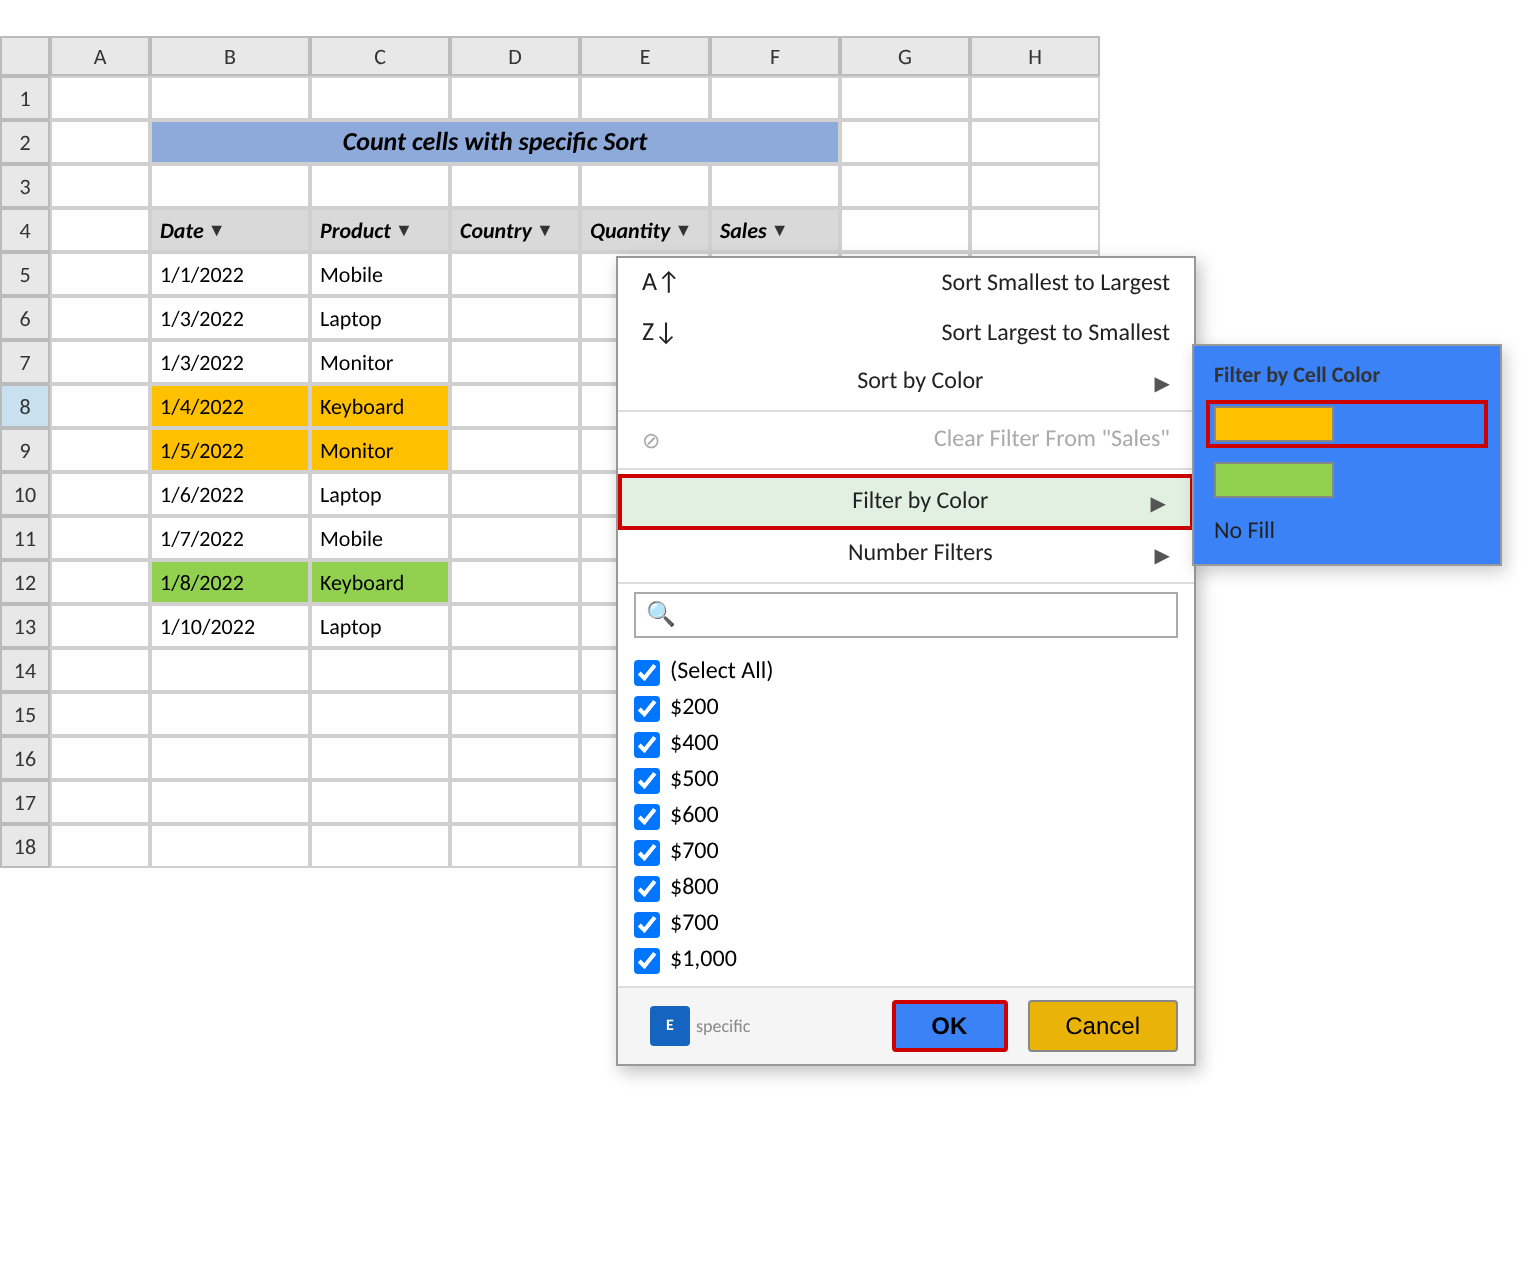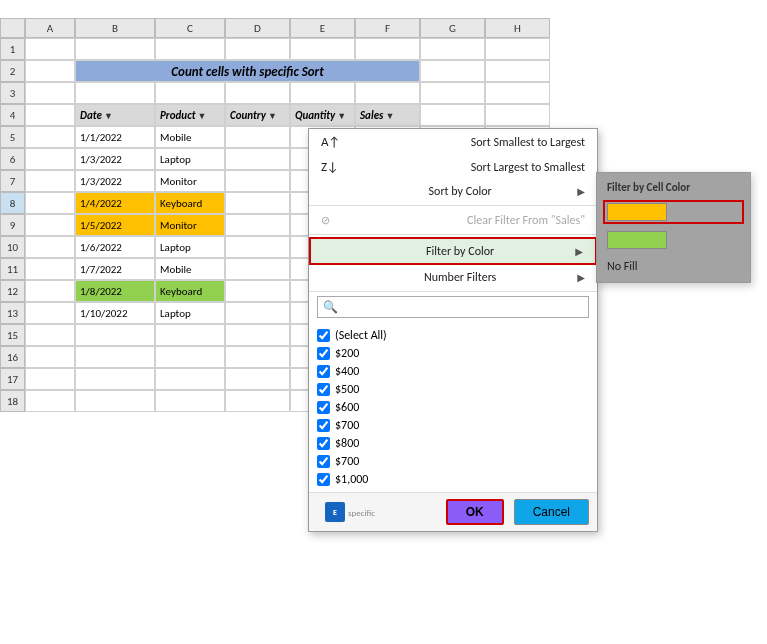--- a/index.html
+++ b/index.html
@@ -182,37 +182,37 @@
       gap: 10px;
       padding: 6px 8px;
       border-top: 1px solid #ddd;
       background: #f5f5f5;
     }
     .btn {
       padding: 4px 18px;
       font-size: 12px;
       cursor: pointer;
       border: 1px solid #888;
-      background: #0ea5e9;
+      background: #eab308;
       border-radius: 2px;
     }
     .btn.ok-btn {
-      background: #8b5cf6;
+      background: #3b82f6;
       border: 2px solid #c00;
       font-weight: bold;
       text-align: center;
     }
 
     
     .cell-color-submenu {
       position: absolute;
       top: 172px;
       left: 596px;
       width: 155px;
-      background: #a3a3a3;
+      background: #3b82f6;
       border: 1px solid #999;
       box-shadow: 2px 3px 8px rgba(0,0,0,0.2);
       z-index: 11;
       font-size: 12px;
       padding: 6px;
     }
     .submenu-title {
       font-weight: bold;
       font-size: 11px;
       color: #333;
@@ -411,20 +411,31 @@
       <div class="cell w-b">1/10/2022</div>
       <div class="cell w-c">Laptop</div>
       <div class="cell w-d"></div>
       <div class="cell w-e"></div>
       <div class="cell w-f"></div>
       <div class="cell w-g"></div>
       <div class="cell w-h"></div>
     </div>
 
     <div class="grid-row">
+      <div class="row-num">14</div>
+      <div class="cell w-a"></div>
+      <div class="cell w-b"></div>
+      <div class="cell w-c"></div>
+      <div class="cell w-d"></div>
+      <div class="cell w-e"></div>
+      <div class="cell w-f"></div>
+      <div class="cell w-g"></div>
+      <div class="cell w-h"></div>
+    </div>
+    <div class="grid-row">
       <div class="row-num">15</div>
       <div class="cell w-a"></div>
       <div class="cell w-b"></div>
       <div class="cell w-c"></div>
       <div class="cell w-d"></div>
       <div class="cell w-e"></div>
       <div class="cell w-f"></div>
       <div class="cell w-g"></div>
       <div class="cell w-h"></div>
     </div>

